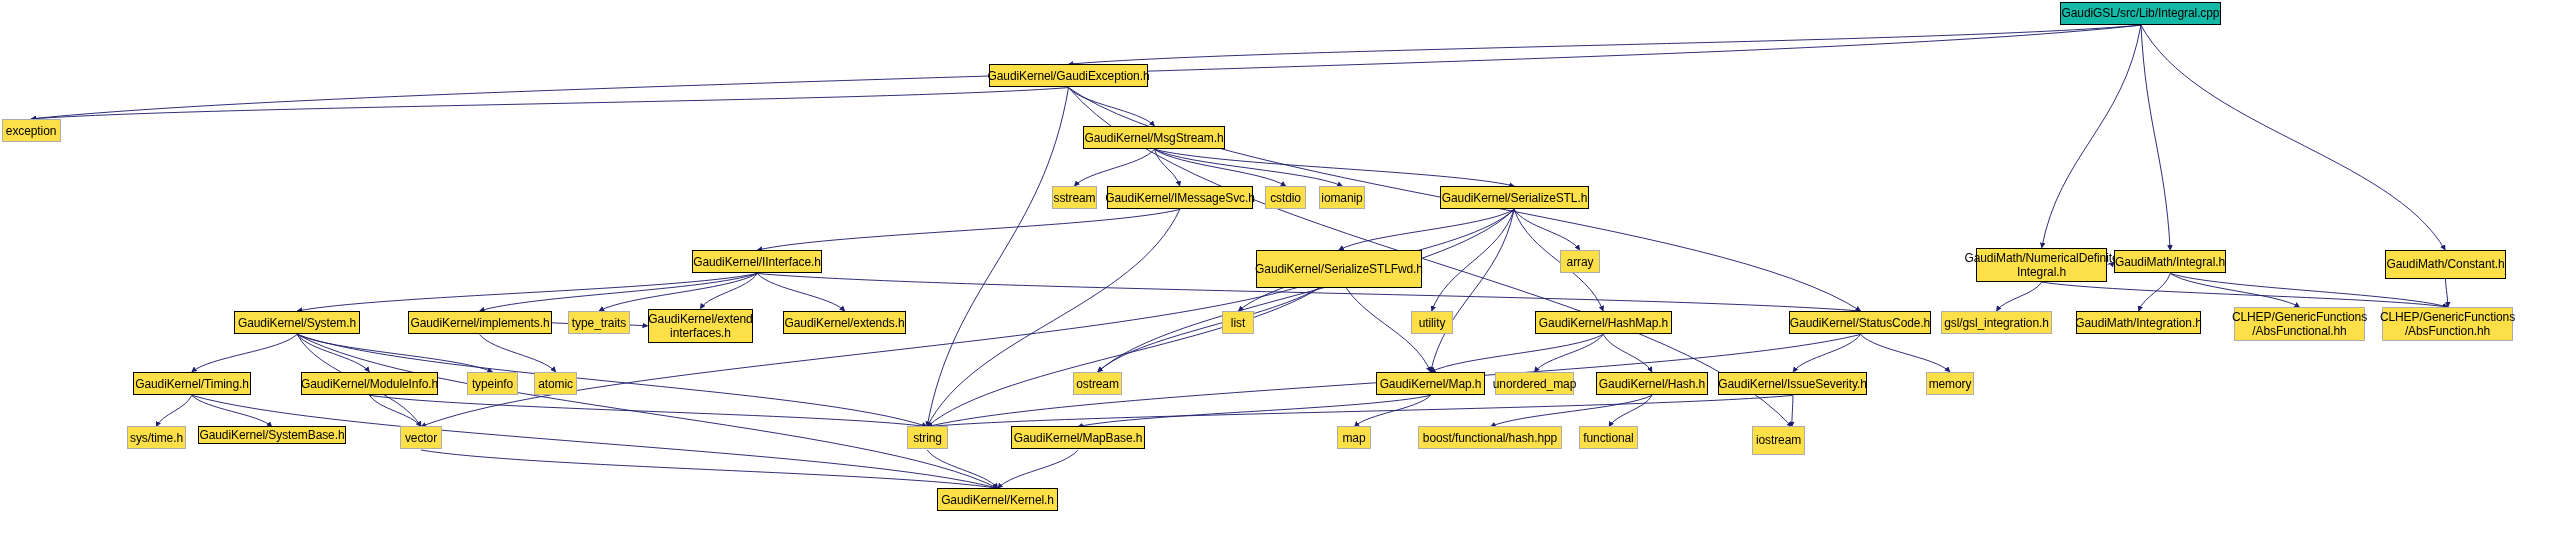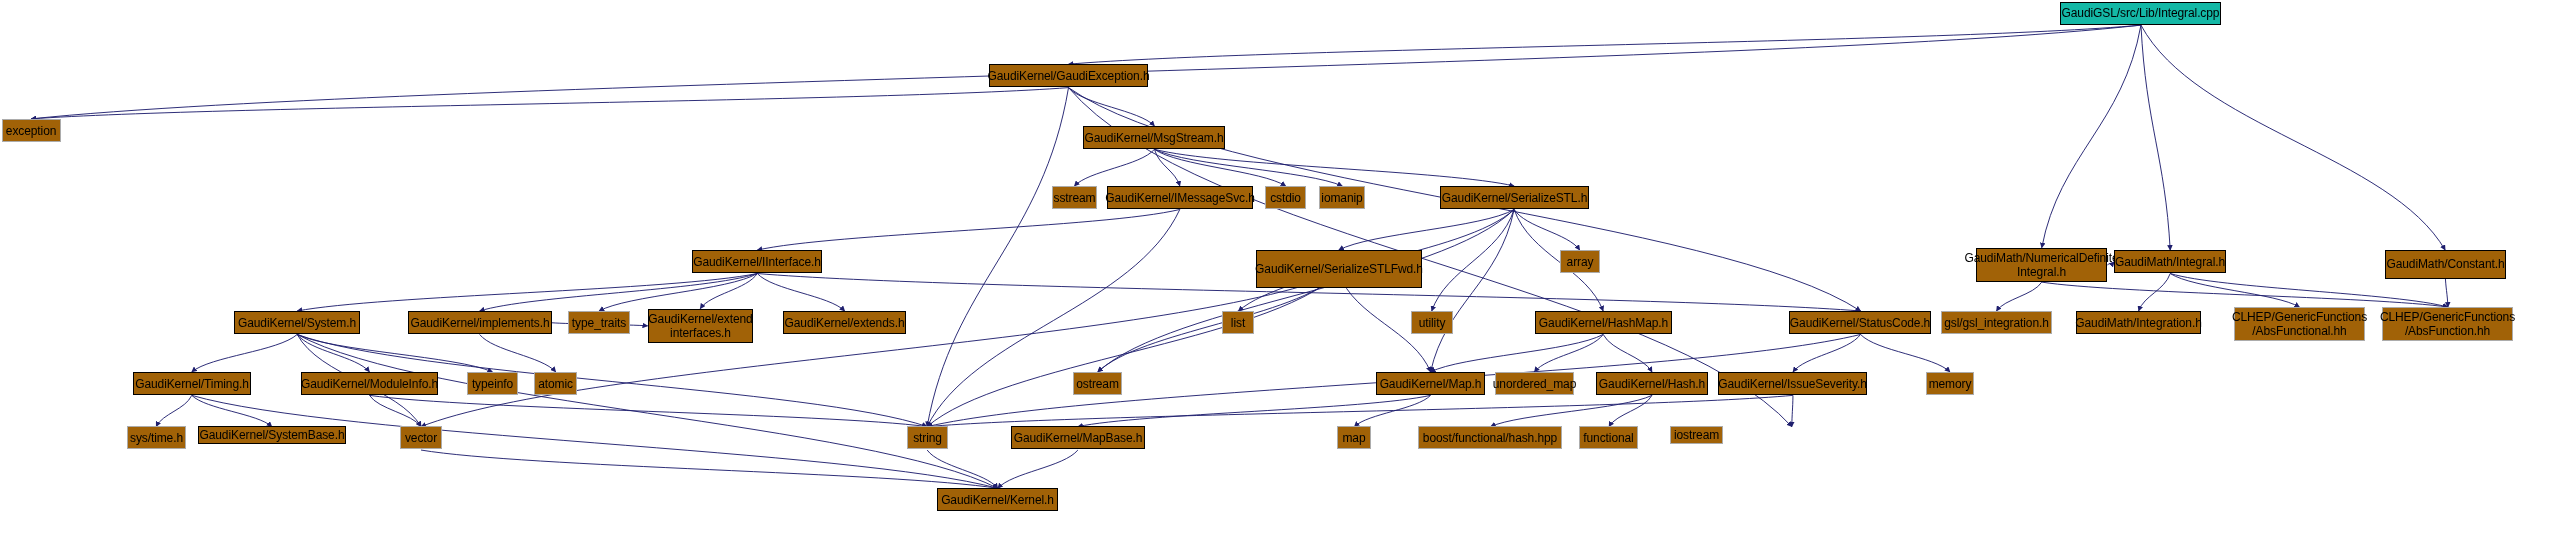--- a/index.html
+++ b/index.html
@@ -24,21 +24,21 @@
     height: 540px;
     pointer-events: none;
   }
   .node {
     position: absolute;
     box-sizing: border-box;
     display: flex;
     align-items: center;
     justify-content: center;
     text-align: center;
-    background: #a16207;
+    background: #fde047;
     color: #000000;
     font-size: 12px;
     line-height: 1.18;
     white-space: pre-line;
     letter-spacing: -0.1px;
   }
   .node.solid {
     border: 1px solid #000000;
   }
   .node.grey {
@@ -175,17 +175,17 @@
       <div class="node solid" style="left: 1718px; top: 372px; width: 149px; height: 23.4px;">GaudiKernel/IssueSeverity.h</div>
       <div class="node grey" style="left: 1926px; top: 372px; width: 48px; height: 23.4px;">memory</div>
       <div class="node grey" style="left: 127px; top: 426px; width: 59px; height: 23.4px;">sys/time.h</div>
       <div class="node solid" style="left: 198px; top: 426px; width: 148px; height: 18px;">GaudiKernel/SystemBase.h</div>
       <div class="node grey" style="left: 400px; top: 426px; width: 42px; height: 23.4px;">vector</div>
       <div class="node grey" style="left: 907px; top: 426px; width: 41px; height: 23.4px;">string</div>
       <div class="node solid" style="left: 1011px; top: 426px; width: 134px; height: 23.4px;">GaudiKernel/MapBase.h</div>
       <div class="node grey" style="left: 1337px; top: 426px; width: 34px; height: 23.4px;">map</div>
       <div class="node grey" style="left: 1418px; top: 426px; width: 144px; height: 23.4px;">boost/functional/hash.hpp</div>
       <div class="node grey" style="left: 1579px; top: 426px; width: 59px; height: 23.4px;">functional</div>
-      <div class="node grey" style="left: 1670px; top: 426px; width: 53px; height: 18px;">iostream</div>
+      <div class="node grey" style="left: 1752px; top: 426px; width: 53px; height: 29px;">iostream</div>
       <div class="node solid" style="left: 937px; top: 488px; width: 121px; height: 23.4px;">GaudiKernel/Kernel.h</div>
     </div>
 </div>
 
 
 </body></html>

